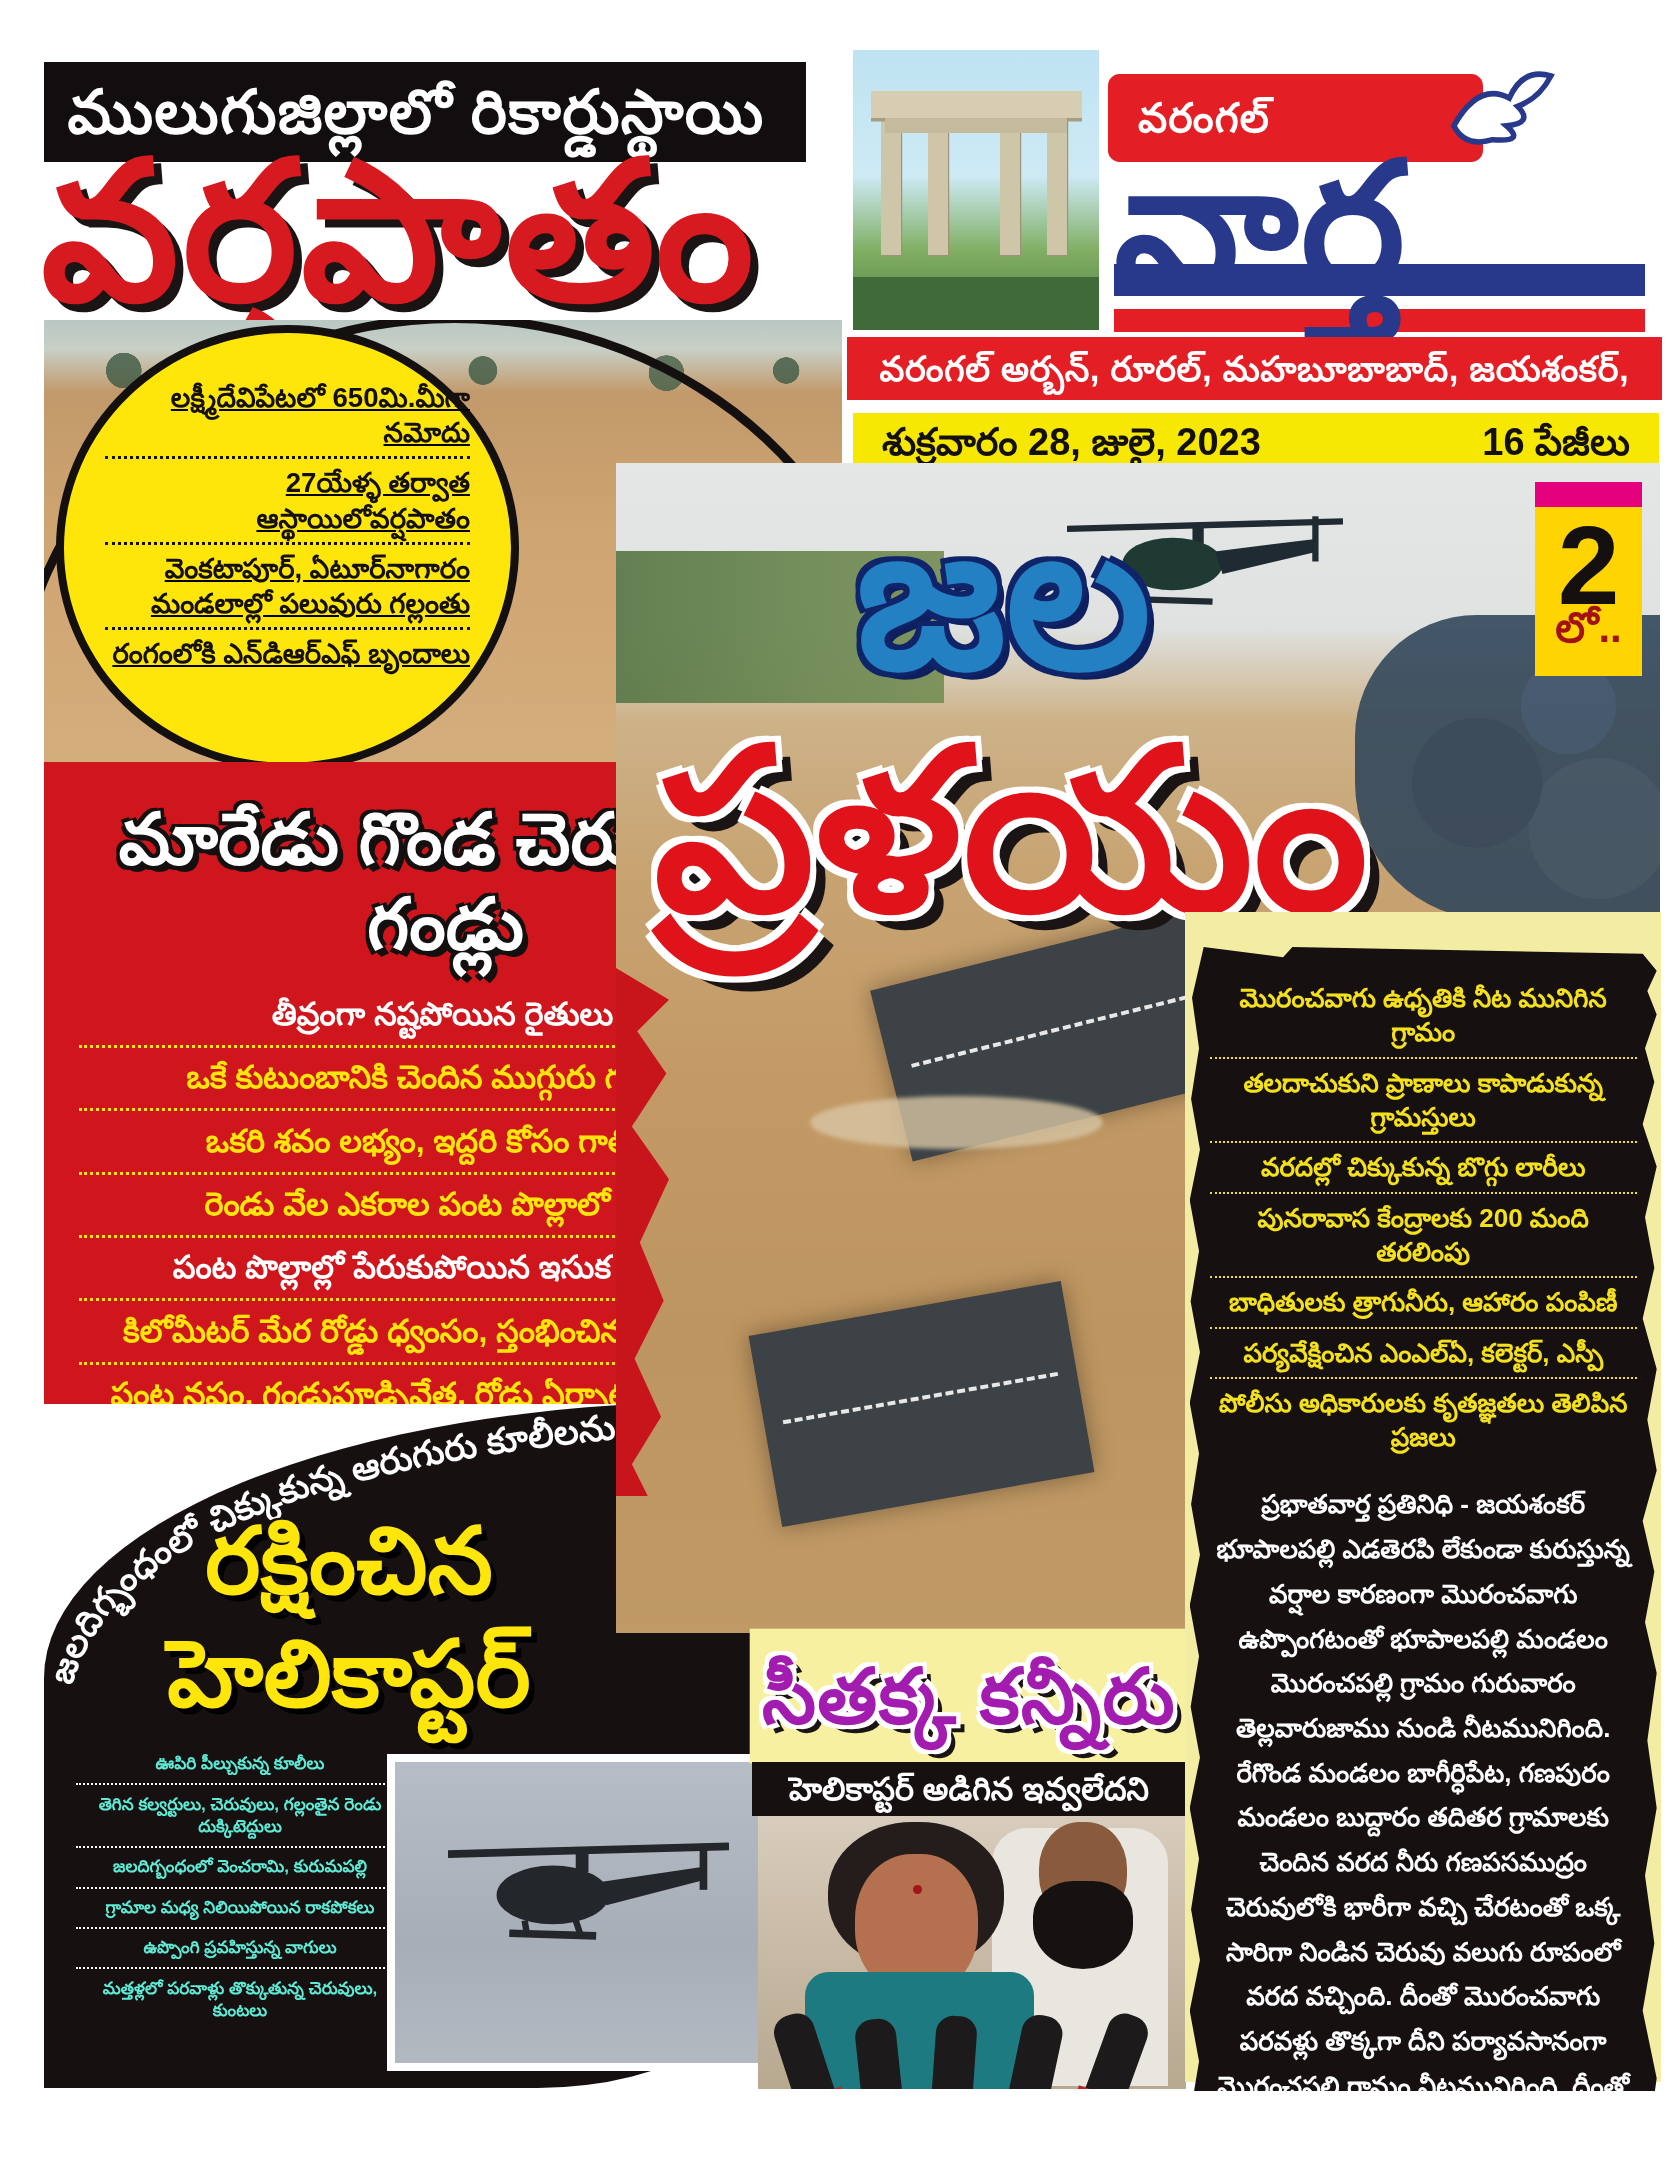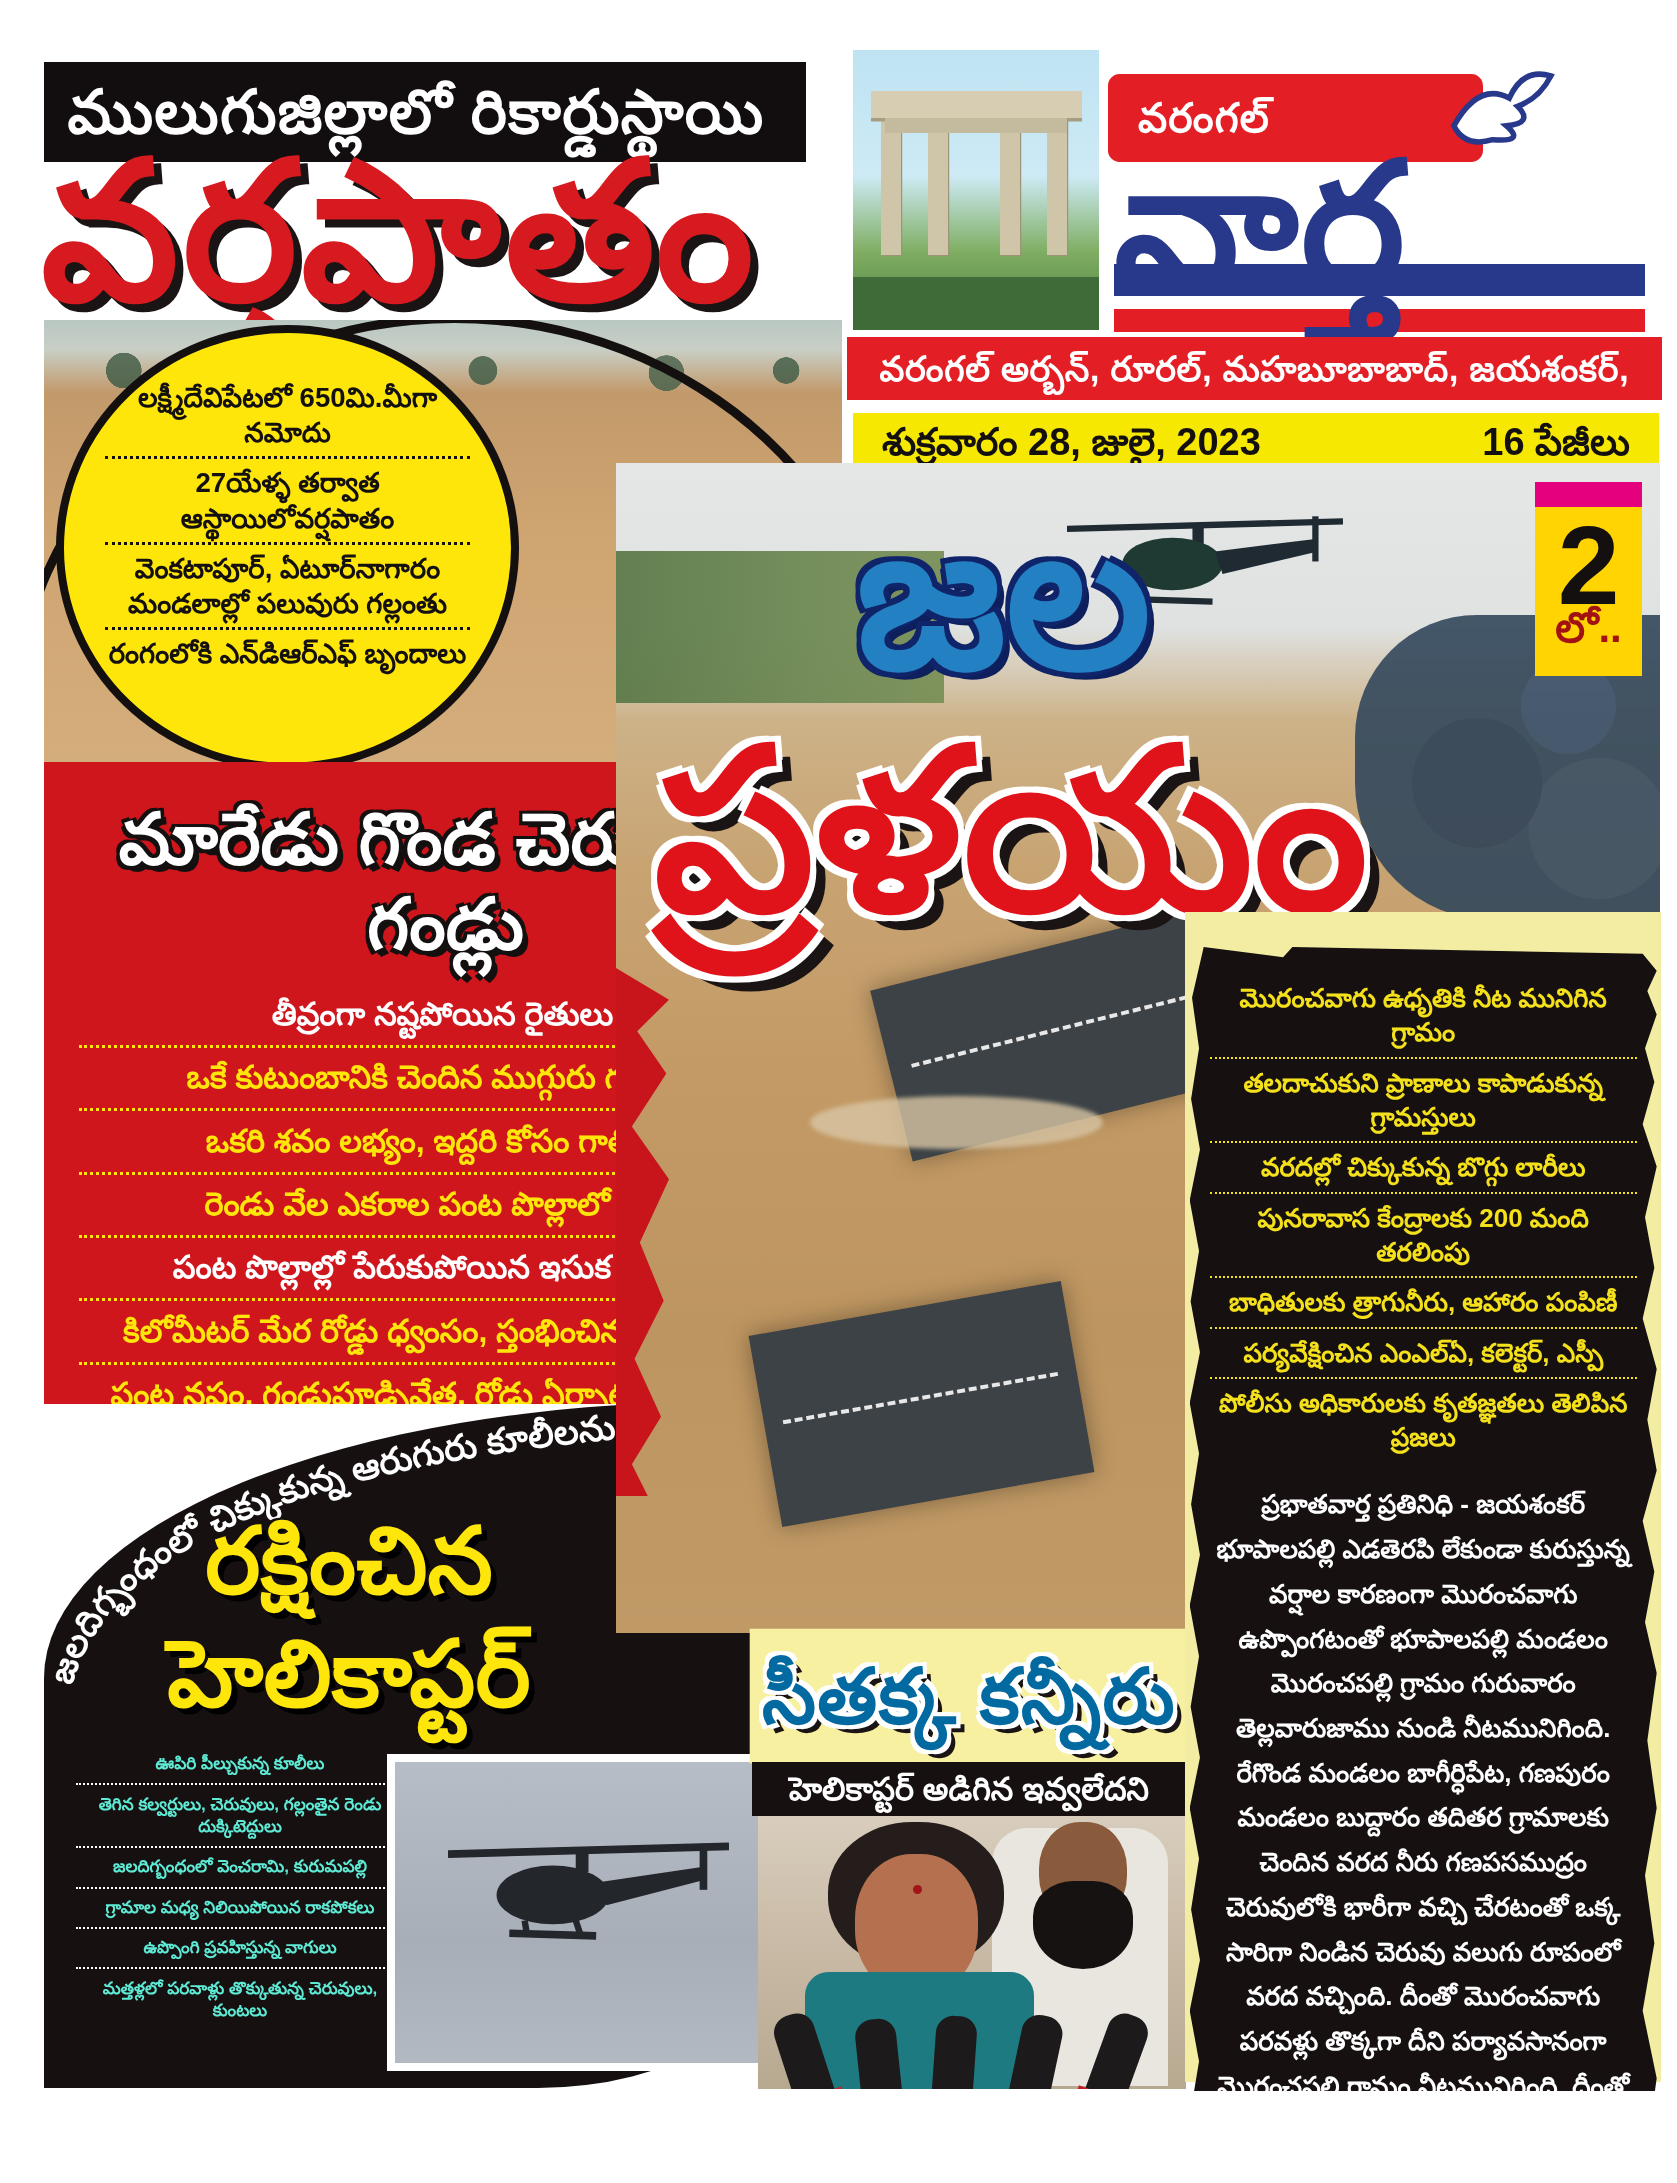--- a/index.html
+++ b/index.html
@@ -17,21 +17,21 @@
     background:linear-gradient(180deg,#b9c7c2 0%,#c8cfc6 4%,#c2996a 10%,#cfa571 30%,#d4ad7c 60%,#cca46f 100%); }
   .lead-photo .treeline { position:absolute; left:0; top:23.5px; width:100%; height:53px;
     background:radial-gradient(circle at 10% 50%, #3e5a44 0 17.6px, transparent 18px),
                radial-gradient(circle at 30% 60%, #46604a 0 15.2px, transparent 16px),
                radial-gradient(circle at 55% 50%, #3e5a44 0 14px, transparent 14.7px),
                radial-gradient(circle at 78% 55%, #46604a 0 17.6px, transparent 18px),
                radial-gradient(circle at 93% 50%, #3e5a44 0 13px, transparent 13.5px); opacity:.8; }
   .lead-photo .oval-ring { position:absolute; left:-35px; top:-5.9px; width:891px; height:833px;
     border:9.4px solid #141010; border-radius:50%; }
   .lead-circle { left:56px; top:325px; width:463px; height:446px; border-radius:50%; background:#ffe60a;
-    border:8.2px solid #141010; padding:41px 41px 35px 41px; text-align:center; }
+    border:8.2px solid #141010; padding:41px 41px 35px 41px; text-align:right;text-decoration:underline; }
   .lead-circle .pt { color:#141010; font-weight:bold; font-size:27.6px; line-height:1.28; padding:5.9px 0; }
   .lead-circle .pt + .pt { border-top:3.5px dotted #141010; }
 
   
   .red-section { left:44px; top:762px; width:803px; height:642px; background:#d0161d; padding-top:35px;
     clip-path:polygon(0 0,93% 0,96% 3%,94% 7%,97% 12%,95% 18%,98% 24%,96% 31%,99% 38%,96% 46%,98% 55%,96% 64%,99% 73%,97% 82%,99% 91%,97% 100%,0 100%); }
   .breach-headline { text-align:center; color:#ffffff; font-weight:bold; font-size:72px; line-height:1.18;
     text-shadow:-3.5px -3.5px 0 #141010, 3.5px -3.5px 0 #141010, -3.5px 3.5px 0 #141010, 3.5px 3.5px 0 #141010, 5.9px 5.9px 0 #141010; }
   .breach-points { margin-top:17.6px; padding:0 41px 0 35px; text-align:center; }
   .breach-points .pt { font-weight:bold; font-size:32px; line-height:1.3; padding:9.4px 0; }
@@ -97,21 +97,21 @@
     text-shadow:-5.9px -5.9px 0 #ffffff, 5.9px -5.9px 0 #ffffff, -5.9px 5.9px 0 #ffffff, 5.9px 5.9px 0 #ffffff, 15.2px 15.2px 0 #1a1414; }
   .page-ref { left:1535px; top:482px; width:107px; height:194px; background:#ffd400; text-align:center; }
   .page-ref .magenta { position:absolute; left:0; top:0; width:100%; height:24.6px; background:#e5007e; }
   .page-ref .num { position:absolute; left:0; top:29px; width:100%; color:#141010; font-weight:bold; font-size:111px; line-height:1; }
   .page-ref .suffix { position:absolute; left:0; bottom:14px; width:100%; color:#a31212; font-weight:bold; font-size:42px; }
   .heli-silhouette-main { left:1067px; top:504px; width:276px; height:135px; }
 
   
   .sitakka-band { left:752px; top:1631px; width:434px; height:130px; background:#f6f0a0; text-align:center;
     box-shadow:0 0 0 2.3px #f6f0a0; }
-  .sitakka-band .t { color:#0369a1; font-weight:bold; font-size:77px; line-height:130px; letter-spacing:1.2px;
+  .sitakka-band .t { color:#a21caf; font-weight:bold; font-size:77px; line-height:130px; letter-spacing:1.2px;
     text-shadow:-4.1px -4.1px 0 #ffffff,4.1px -4.1px 0 #ffffff,-4.1px 4.1px 0 #ffffff,4.1px 4.1px 0 #ffffff,8.2px 8.2px 0 #1a1414; }
   .sitakka-sub { left:752px; top:1762px; width:434px; height:54px; background:#161011; color:#ffffff; text-align:center;
     font-weight:bold; font-size:32px; line-height:54px; }
   .sitakka-photo { left:758px; top:1816px; width:428px; height:273px; overflow:hidden;
     background:linear-gradient(180deg,#d8cdbd 0%,#cbbda9 40%,#b7a890 100%); }
   .sp-man { position:absolute; right:17.6px; top:11.7px; width:176px; height:258px; background:#e9e6df; border-radius:35px 35px 0 0; }
   .sp-man .head { position:absolute; left:47px; top:-5.9px; width:88px; height:100px; background:#8a5a3c; border-radius:46%; }
   .sp-man .beard { position:absolute; left:41px; top:53px; width:100px; height:88px; background:#171212; border-radius:40% 40% 50% 50%; }
   .sp-woman { position:absolute; left:35px; top:5.9px; width:246px; height:267px; }
   .sp-woman .hair { position:absolute; left:35px; top:0; width:176px; height:147px; background:#241d1b; border-radius:48%; }

